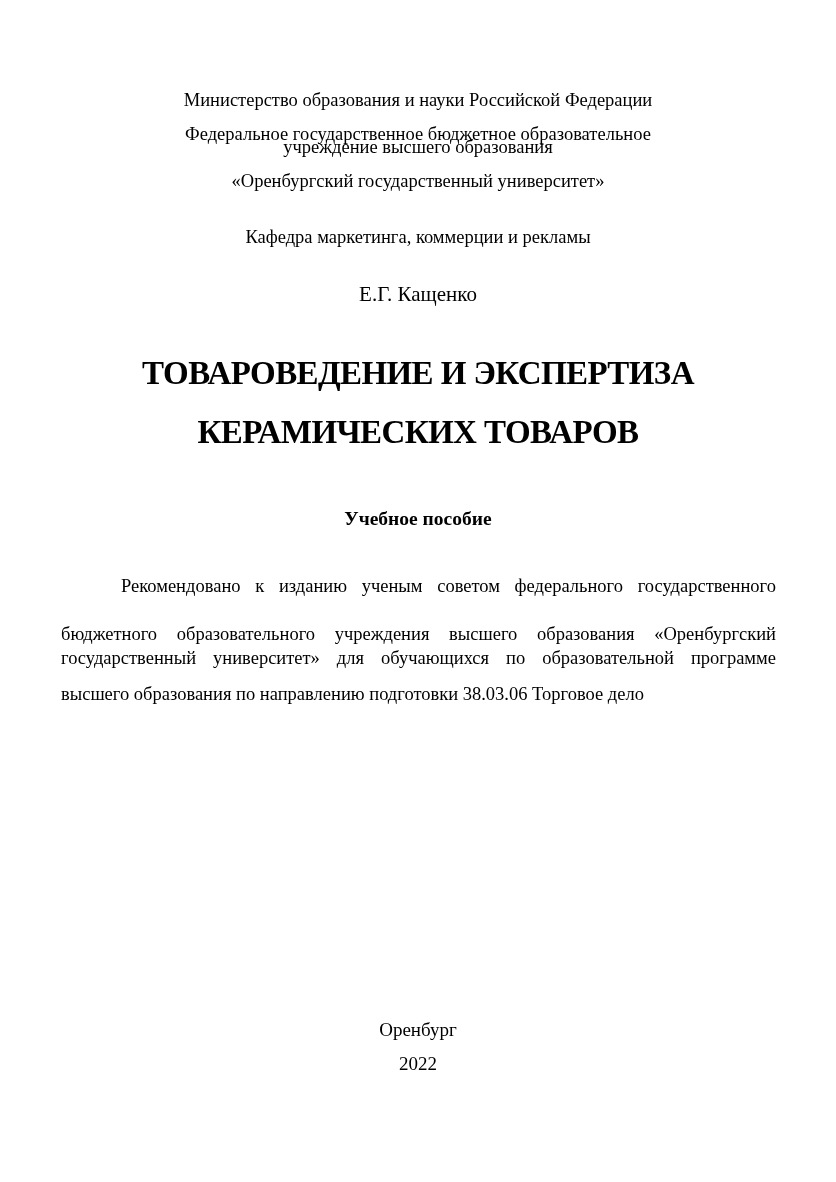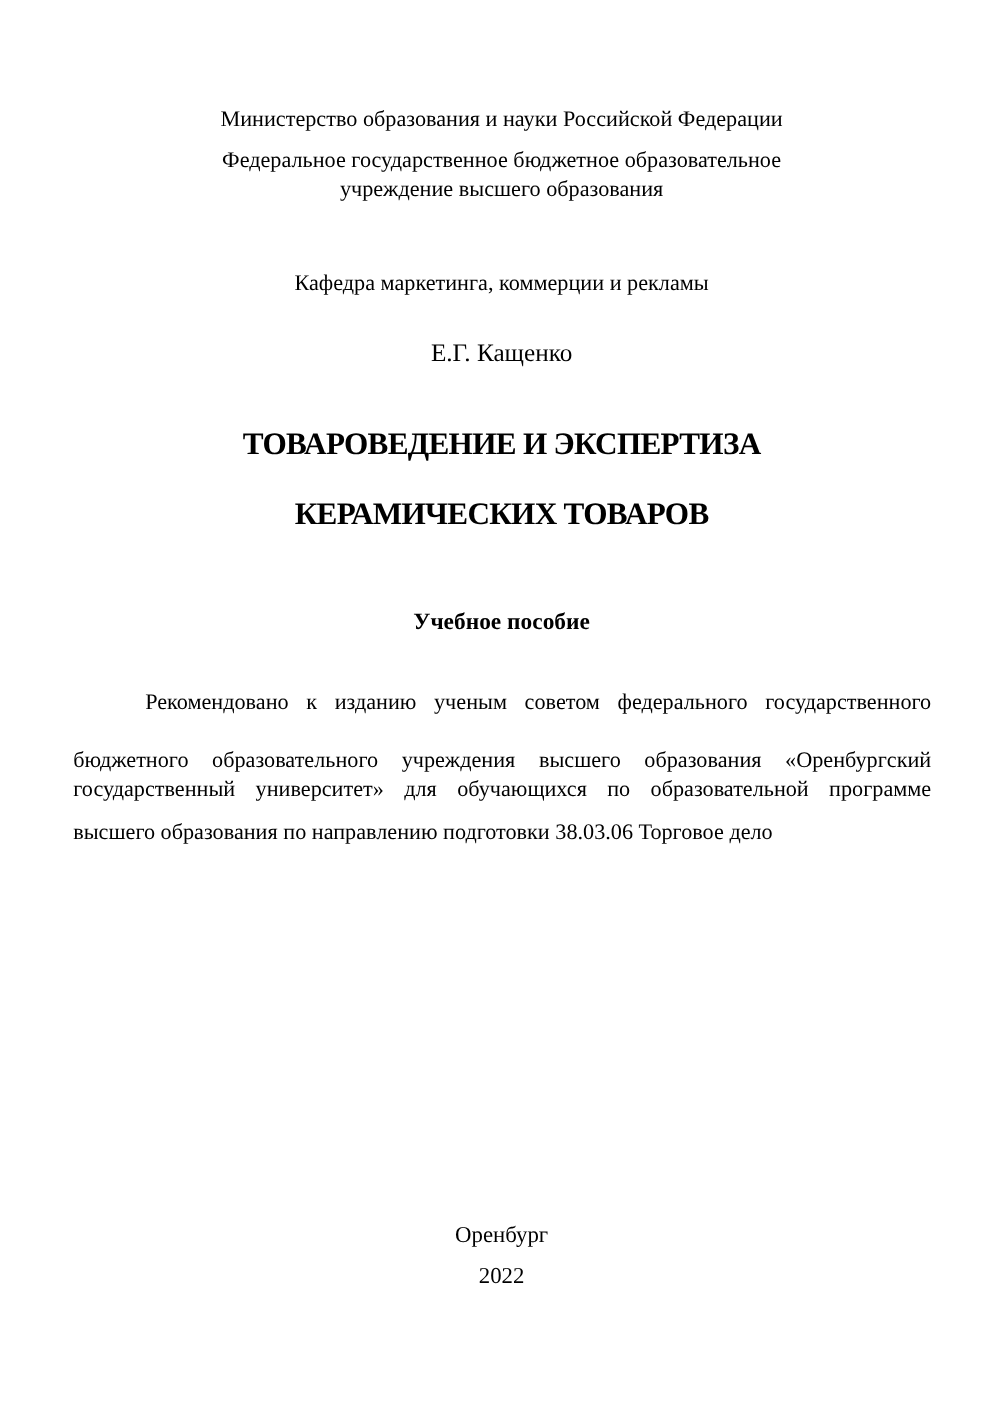--- a/index.html
+++ b/index.html
@@ -26,21 +26,21 @@
     position: absolute;
     left: 0;
     width: 836px;
     text-align: center;
     white-space: nowrap;
     line-height: 1;
   }
   .hdr { font-size: 18.5px; }
   .author { font-size: 21px; }
   .title {
-    font-size: 26px;
+    font-size: 33px;
     font-weight: bold;
     letter-spacing: -0.6px;
   }
   .subtitle {
     font-size: 19.5px;
     font-weight: bold;
   }
   .para {
     position: absolute;
     left: 61px;
@@ -61,21 +61,22 @@
   .bottom { font-size: 19px; }
 </style>
 </head>
 <body>
 
 <div class="page">
 
   <div class="line hdr" style="top:91px;">Министерство образования и науки Российской Федерации</div>
 
   <div class="line hdr" style="top:125px;">Федеральное государственное бюджетное образовательное</div>
-  <div class="line hdr" style="top:149px;">учреждение высшего образования</div>
+  <div class="line hdr" style="top:138px;">учреждение высшего образования</div>
+  <div class="line hdr" style="top:172px;">«Оренбургский государственный университет»</div>
 
   <div class="line hdr" style="top:228px;">Кафедра маркетинга, коммерции и рекламы</div>
 
   <div class="line author" style="top:284px;">Е.Г. Кащенко</div>
 
   <div class="line title" style="top:357px;">ТОВАРОВЕДЕНИЕ И ЭКСПЕРТИЗА</div>
   <div class="line title" style="top:416px;">КЕРАМИЧЕСКИХ ТОВАРОВ</div>
 
   <div class="line subtitle" style="top:509px;">Учебное пособие</div>
 

